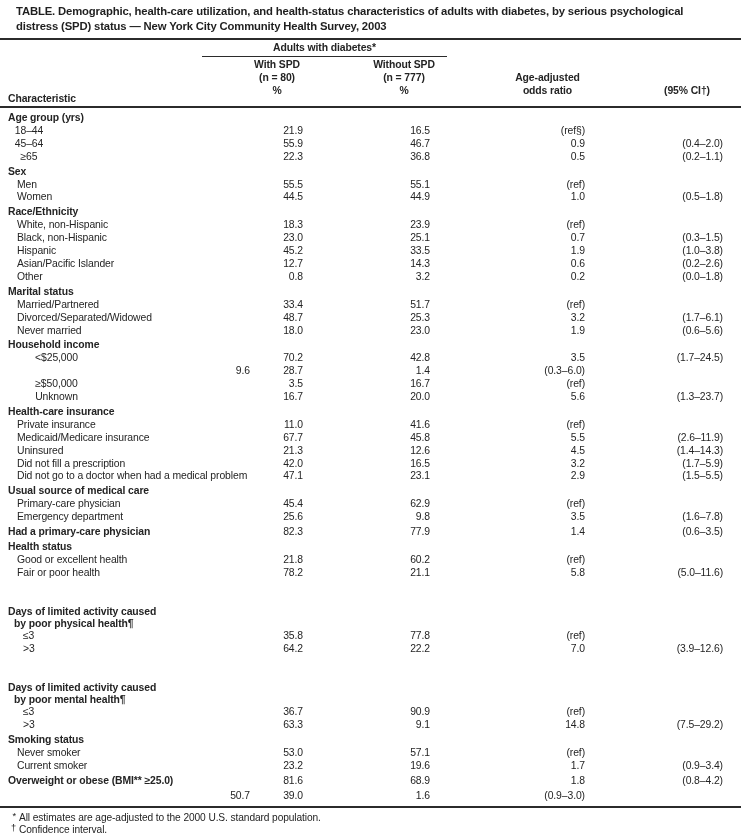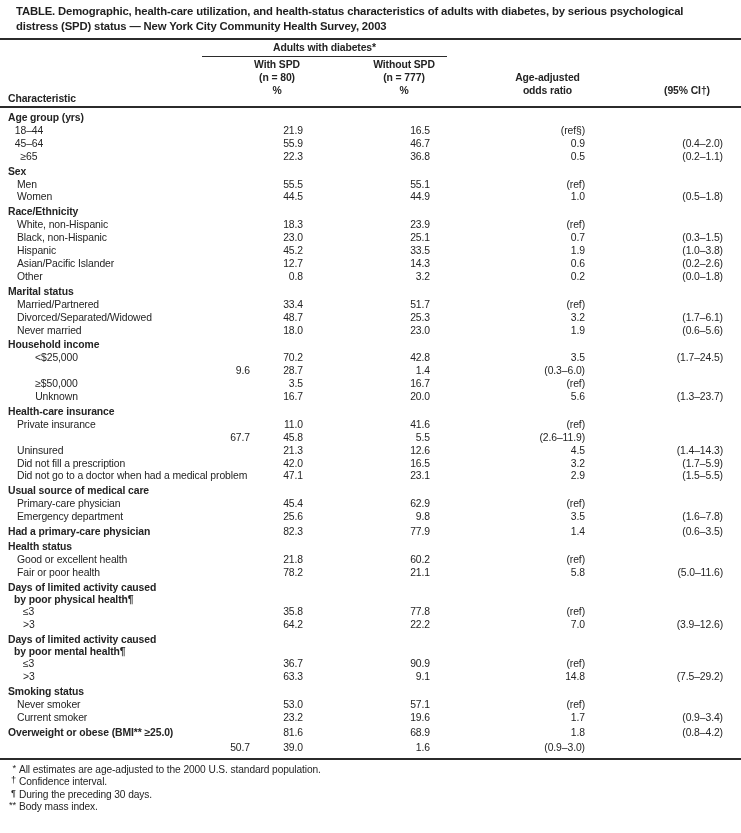--- a/index.html
+++ b/index.html
@@ -34,21 +34,21 @@
   .c-label{white-space:nowrap;overflow:visible;}
   .c-num{text-align:right;white-space:nowrap;}
   .row.section .c-label,.row.section2 .c-label,.row.bold-item .c-label{font-weight:bold;}
   .row.section,.row.section2,.row.bold-item{padding-top:2px;}
   .row.item .c-label{padding-left:9px;}
   .row.lim .c-label{padding-left:15px;}
   .tab{display:inline-block;text-align:center;}
   .tab-age{width:42px;}
   .tab-income{width:97px;}
   .row.section2 .line2{padding-left:6px;line-height:12.2px;}
-  .row.section2 .line1{line-height:12.2px;}
+  .row.section2 .line1{line-height:12.2px;margin-top:24px;}
   
   .footnotes{padding:4px 12px 0 2px;font-size:10.2px;line-height:12.4px;letter-spacing:-0.1px;}
   .fn-line{white-space:nowrap;}
   .fn-marker{display:inline-block;width:14px;text-align:right;font-size:9.3px;position:relative;top:-2px;}
   .fn-text{margin-left:3px;}
 </style>
 </head>
 <body>
 
 <div class="page">
@@ -250,20 +250,21 @@
         <div class="c-num c-ci"></div>
       </div>
       <div class="row item">
         <div class="c-label">Private insurance</div>
         <div class="c-num c-spd">11.0</div>
         <div class="c-num c-nospd">41.6</div>
         <div class="c-num c-or">(ref)</div>
         <div class="c-num c-ci"></div>
       </div>
       <div class="row item">
+        <div class="c-label">Medicaid/Medicare insurance</div>
         <div class="c-num c-spd">67.7</div>
         <div class="c-num c-nospd">45.8</div>
         <div class="c-num c-or">5.5</div>
         <div class="c-num c-ci">(2.6–11.9)</div>
       </div>
       <div class="row item">
         <div class="c-label">Uninsured</div>
         <div class="c-num c-spd">21.3</div>
         <div class="c-num c-nospd">12.6</div>
         <div class="c-num c-or">4.5</div>

